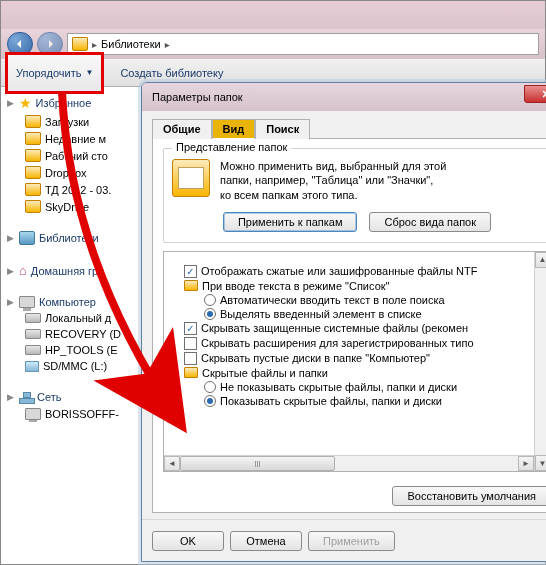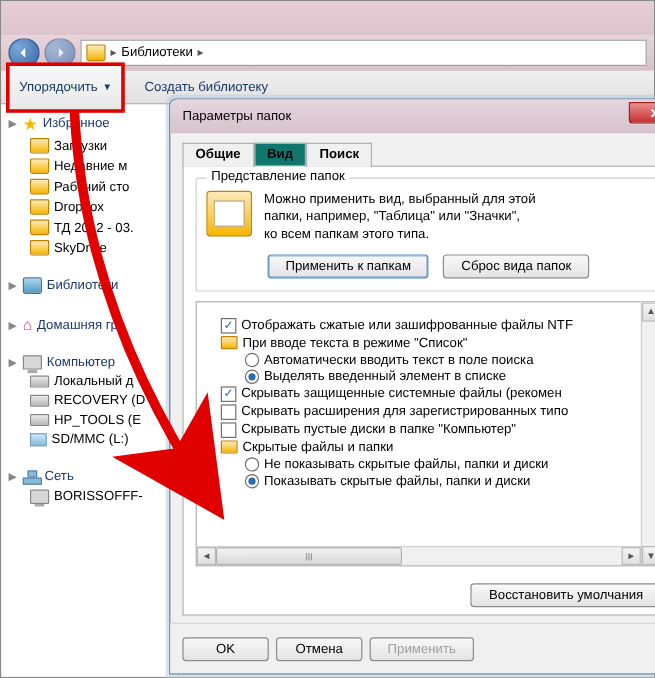--- a/index.html
+++ b/index.html
@@ -44,21 +44,21 @@
 
 
 .dialog { position: absolute; left: 141px; top: 82px; width: 432px; height: 480px; background: #f0f0f0; border: 1px solid #6080a0; border-radius: 6px 6px 0 0; box-shadow: 0 0 0 3px rgba(180,200,220,0.5); z-index: 4; display: flex; flex-direction: column; }
 .dlg-title { height: 28px; background: linear-gradient(#e6d6de,#d6c2cc); border-radius: 5px 5px 0 0; display: flex; align-items: center; padding: 0 4px 0 10px; position: relative; }
 .dlg-title .t { color: #000; }
 .close-btn { position: absolute; right: 4px; top: 2px; width: 44px; height: 18px; background: linear-gradient(#e89090,#c83030); border: 1px solid #a02020; border-radius: 0 3px 3px 3px; display: flex; align-items: center; justify-content: center; color: #fff; font-weight: bold; font-size: 12px; }
 
 .dlg-body { flex: 1; padding: 6px 10px; display: flex; flex-direction: column; overflow: hidden; }
 .tabs { display: flex; gap: 0; border-bottom: 1px solid #b0b0b0; position: relative; top: 1px; }
 .tab { padding: 3px 10px; border: 1px solid #b0b0b0; background: #f0f0f0; border-bottom: none; position: relative; top: 1px; font-weight: bold; }
-.tab.active { background: #0f766e; border-bottom: 1px solid #fff; text-align: right; }
+.tab.active { background: #eab308; border-bottom: 1px solid #fff; text-align: right; }
 .tab-content { flex: 1; background: #fff; border: 1px solid #b0b0b0; border-top: none; padding: 10px 10px 6px 10px; display: flex; flex-direction: column; gap: 8px; overflow: hidden; }
 
 .fieldset { border: 1px solid #d0d0d0; border-radius: 2px; padding: 10px 8px 10px 8px; position: relative; }
 .fieldset .legend { position: absolute; top: -8px; left: 8px; background: #fff; padding: 0 4px; }
 .fv-row { display: flex; gap: 10px; }
 .fv-icon { width: 38px; height: 38px; background: linear-gradient(#fceabb,#f8b500); border: 1px solid #c08000; border-radius: 3px; flex-shrink: 0; display: flex; align-items: center; justify-content: center; }
 .fv-icon::after { content: ""; width: 24px; height: 20px; background: #fff; border: 1px solid #c0a060; display: block; }
 .fv-text { font-size: 11px; line-height: 1.3; }
 .fv-btns { display: flex; gap: 12px; justify-content: center; margin-top: 10px; }
 

